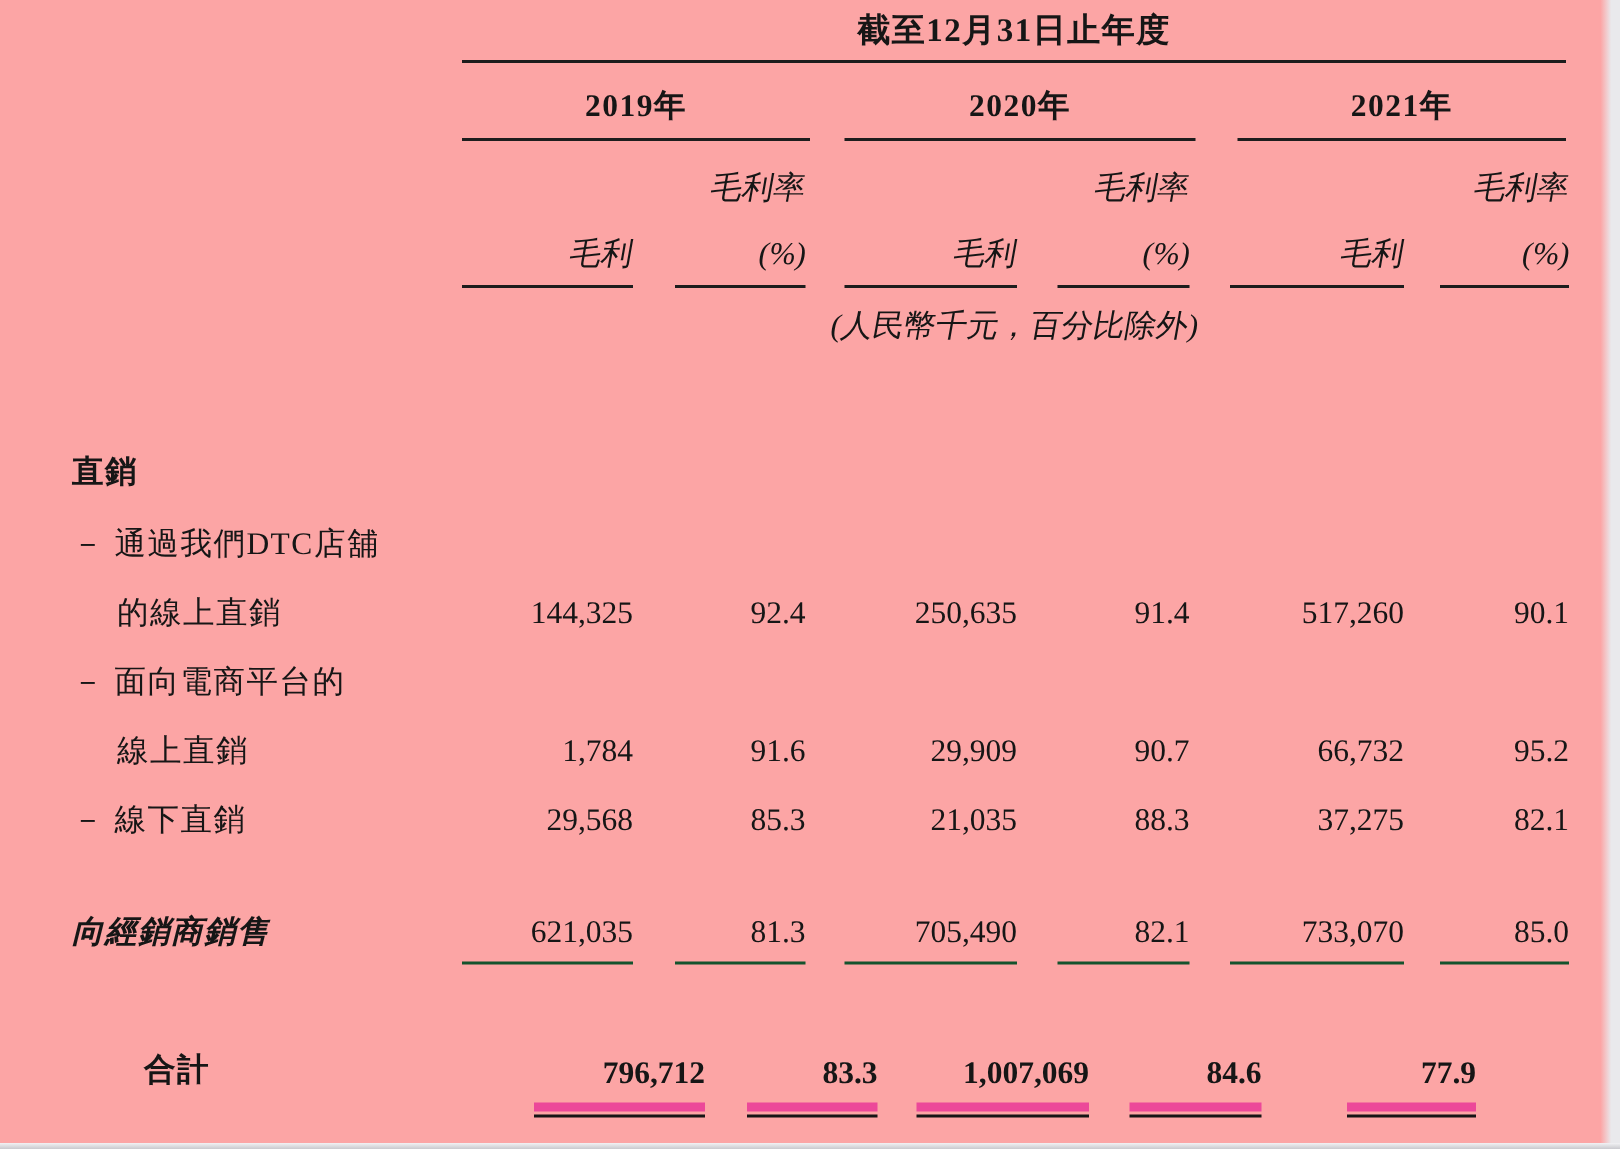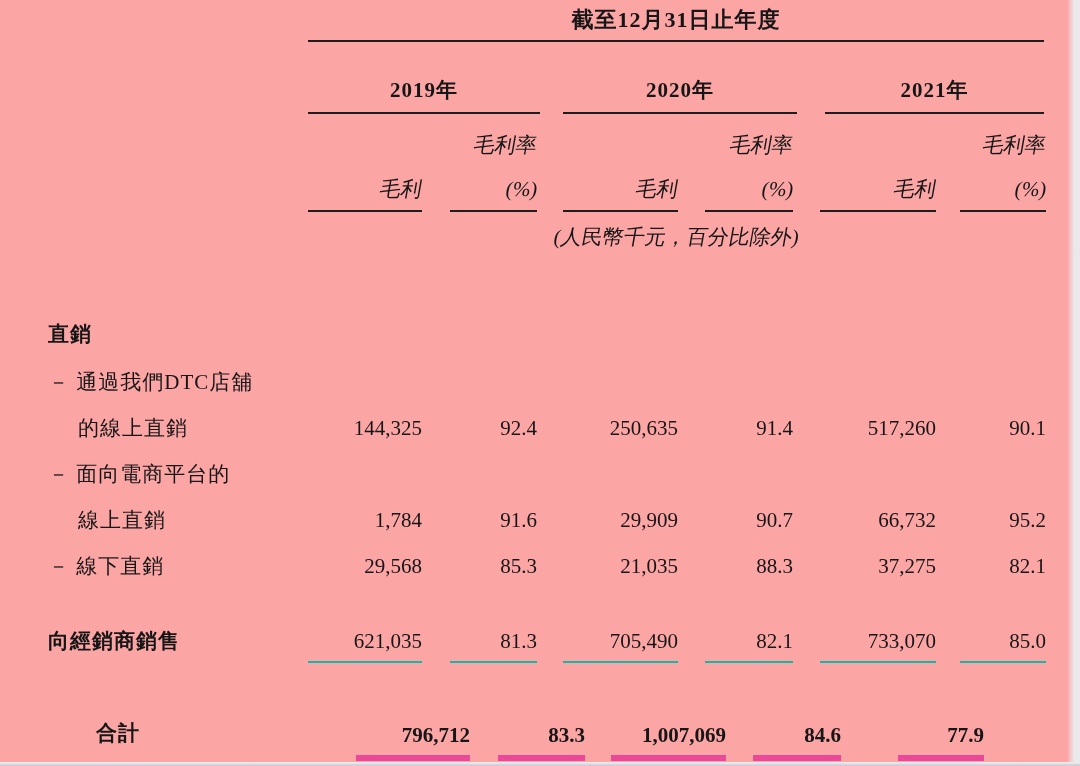--- a/index.html
+++ b/index.html
@@ -22,21 +22,21 @@
   }
 
   
   .title-row {
     margin-left:308px; width:736px; height:40px;
     text-align:center; font-weight:bold; font-size:22px; line-height:40px;
     letter-spacing:1px;
   }
   .top-rule { margin-left:308px; width:736px; border-top:2px solid #1d1d1d; }
 
-  .year-row { margin-left:308px; display:flex;margin-top:20px; }
+  .year-row { margin-left:308px; display:flex; }
   .year-cell {
     height:52px; display:flex; align-items:flex-end; justify-content:center;
     padding-bottom:8px; border-bottom:2px solid #1d1d1d;
     font-weight:bold; font-size:21px; box-sizing:border-box;
     letter-spacing:1px;
   }
   .y1 { width:232px; } .gap1 { width:23px; }
   .y2 { width:234px; } .gap2 { width:28px; }
   .y3 { width:219px; }
 
@@ -71,24 +71,24 @@
     letter-spacing:1px;
   }
   .brow { align-items:end; height:46px; font-size:21px; }
   .brow > div { display:flex; align-items:flex-end; }
   .lbl { padding-left:48px; line-height:28px; letter-spacing:1px; white-space:nowrap; }
   .ind2 { padding-left:78px;text-align:center; }
   .num { justify-content:flex-end; }
   .val { display:block; text-align:right; line-height:28px; }
   .cu  {
     display:block; text-align:right; line-height:28px;
-    padding-bottom:6px; border-bottom:2px solid #14b8a6; box-sizing:content-box;
+    padding-bottom:6px; border-bottom:2px solid #14532d; box-sizing:content-box;
   }
   .row-dist { margin-top:37px; }
-  .row-dist .lbl { font-weight:bold; padding-bottom:8px; }
+  .row-dist .lbl { font-weight:bold; padding-bottom:8px;font-style:italic; }
   .row-total { margin-top:54px; height:44px; font-weight:bold;padding-left:48px; }
   .row-total .lbl { padding-bottom:14px; }
   .cu2 {
     display:block; position:relative; text-align:right; line-height:28px;
     padding-bottom:6px; border-bottom:6px solid #ec4899;
   }
   .cu2::after {
     content:""; position:absolute; left:0; right:0; bottom:-10px;
     height:2px; background:#151515;
   }

